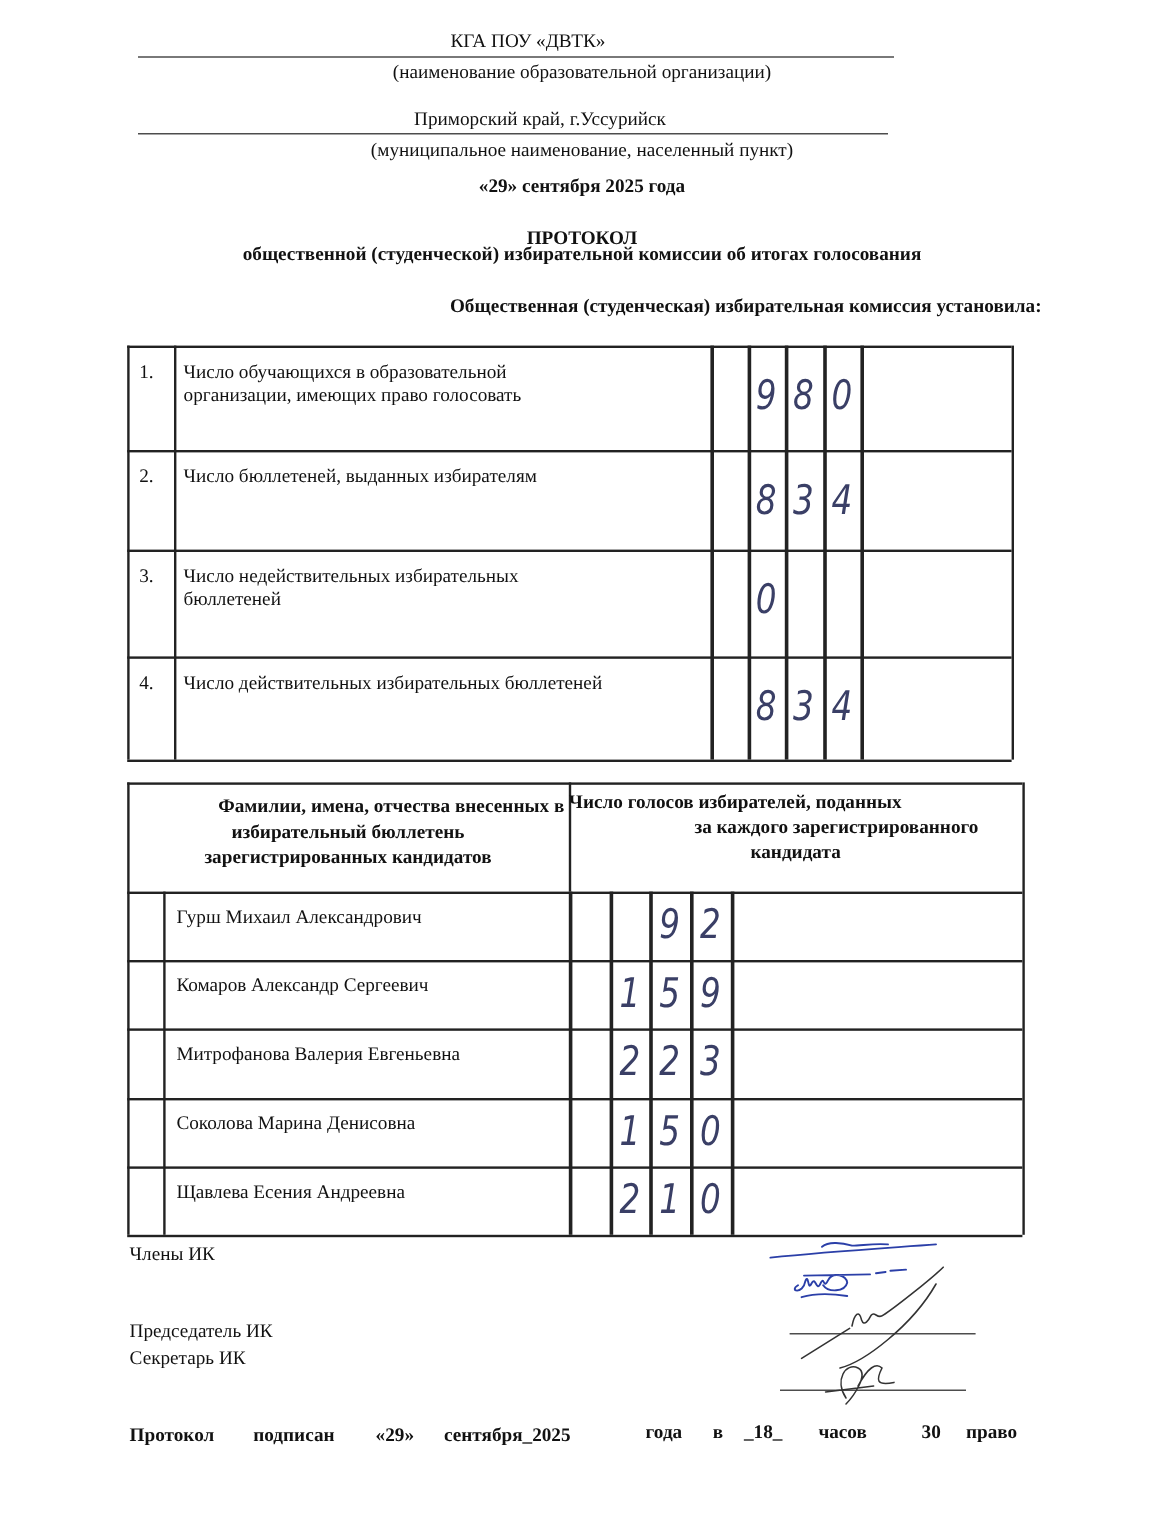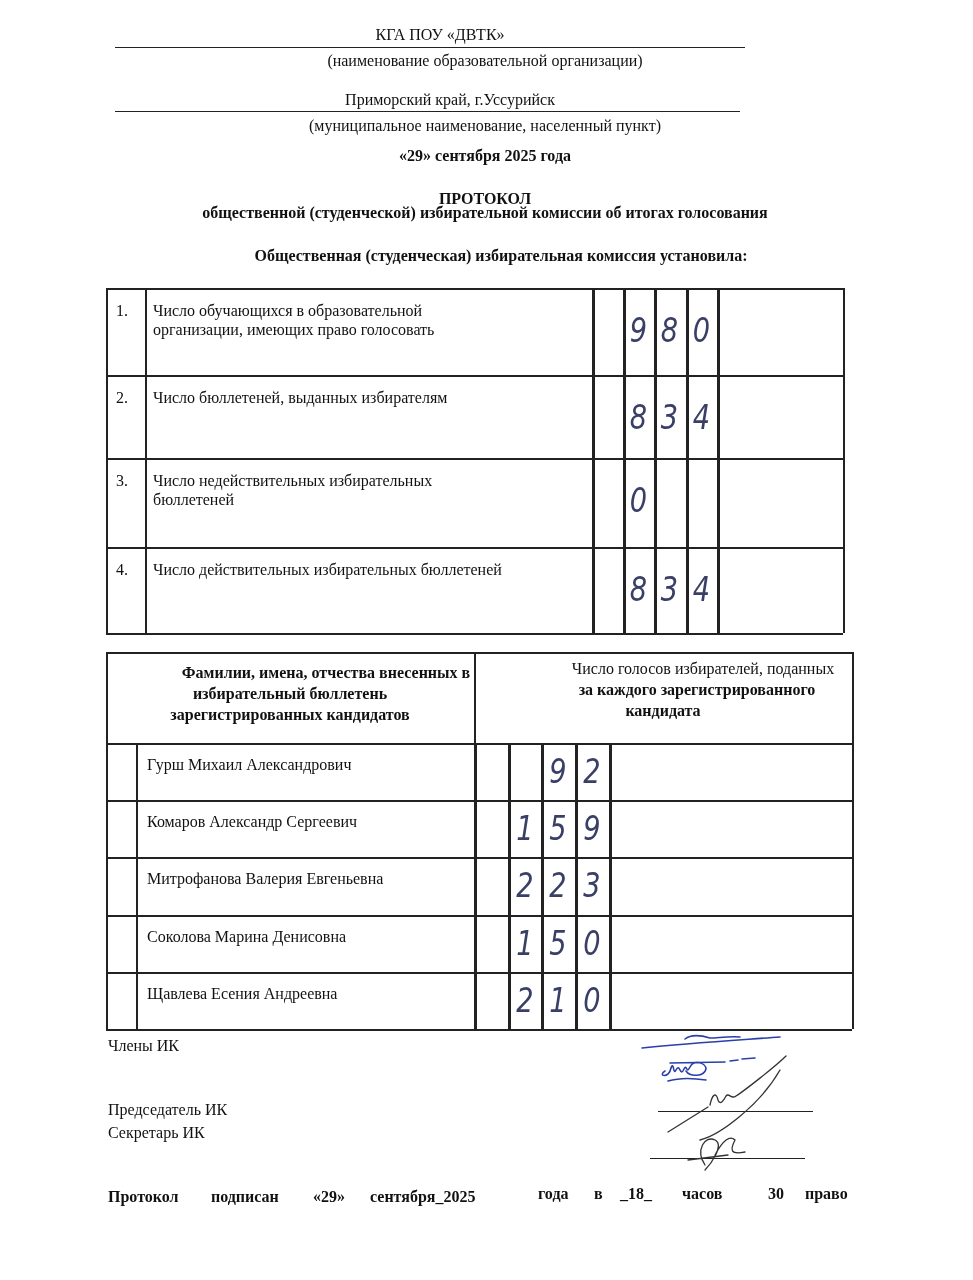--- a/index.html
+++ b/index.html
@@ -20,21 +20,21 @@
 <div class="abs lbl center" style="left:115px;top:52px;width:740px;">(наименование образовательной организации)</div>
 
 <div class="uline" style="left:115px;top:111px;width:625px;"></div>
 <div class="abs lbl center" style="left:300px;top:91px;width:300px;">Приморский край, г.Уссурийск</div>
 <div class="abs lbl center" style="left:115px;top:117px;width:740px;">(муниципальное наименование, населенный пункт)</div>
 
 <div class="abs lbl bold center" style="left:115px;top:147px;width:740px;">«29» сентября 2025 года</div>
 
 <div class="abs lbl bold center" style="left:115px;top:190px;width:740px;">ПРОТОКОЛ</div>
 <div class="abs lbl bold center" style="left:105px;top:204px;width:760px;">общественной (студенческой) избирательной комиссии об итогах голосования</div>
-<div class="abs lbl bold center" style="left:121px;top:247px;width:760px;">Общественная (студенческая) избирательная комиссия установила:</div>
+<div class="abs lbl bold center" style="left:108px;top:247px;width:760px;text-align:right;">Общественная (студенческая) избирательная комиссия установила:</div>
 
 <div id="summary">
     <div class="tbl-line" style="left: 106px; top: 288px; width: 737px; height: 1.5px;"></div>
     <div class="tbl-line" style="left: 106px; top: 375px; width: 737px; height: 1.5px;"></div>
     <div class="tbl-line" style="left: 106px; top: 458px; width: 737px; height: 1.5px;"></div>
     <div class="tbl-line" style="left: 106px; top: 547px; width: 737px; height: 1.5px;"></div>
     <div class="tbl-line" style="left: 106px; top: 633px; width: 737px; height: 1.5px;"></div>
     <div class="tbl-line" style="left: 106px; top: 288px; width: 1.5px; height: 345px;"></div>
     <div class="tbl-line" style="left: 843px; top: 288px; width: 1.5px; height: 345px;"></div>
     <div class="tbl-line" style="left: 145px; top: 288px; width: 1.5px; height: 345px;"></div>
@@ -86,21 +86,21 @@
     <div class="tbl-line" style="left: 474px; top: 652px; width: 1.5px; height: 91px;"></div>
     <div class="tbl-line" style="left: 136px; top: 743px; width: 1.5px; height: 286px;"></div>
     <div class="tbl-line" style="left: 474px; top: 743px; width: 2.5px; height: 286px;"></div>
     <div class="tbl-line" style="left: 508px; top: 743px; width: 2.5px; height: 286px;"></div>
     <div class="tbl-line" style="left: 541px; top: 743px; width: 2.5px; height: 286px;"></div>
     <div class="tbl-line" style="left: 575px; top: 743px; width: 2.5px; height: 286px;"></div>
     <div class="tbl-line" style="left: 609px; top: 743px; width: 2.5px; height: 286px;"></div>
     <div class="abs lbl" style="left: 106px; top: 664px; width: 440px; text-align: center; font-weight: bold;">Фамилии, имена, отчества внесенных в</div>
     <div class="abs lbl" style="left: 106px; top: 685px; width: 368px; text-align: center; font-weight: bold;">избирательный бюллетень</div>
     <div class="abs lbl" style="left: 106px; top: 706px; width: 368px; text-align: center; font-weight: bold;">зарегистрированных кандидатов</div>
-    <div class="abs lbl" style="left: 474px; top: 660px; width: 378px; text-align: center; font-weight: normal; padding-left: 40px;">Число голосов избирателей, поданных</div>
+    <div class="abs lbl" style="left: 474px; top: 660px; width: 378px; text-align: left; font-weight: bold;">Число голосов избирателей, поданных</div>
     <div class="abs lbl" style="left: 474px; top: 681px; width: 446px; text-align: center; font-weight: bold;">за каждого зарегистрированного</div>
     <div class="abs lbl" style="left: 474px; top: 702px; width: 378px; text-align: center; font-weight: bold;">кандидата</div>
     <div class="abs lbl" style="left: 147px; top: 756px; text-align: center;">Гурш Михаил Александрович</div>
     <div class="hw" style="left: 474px; top: 751px; width: 34px;"></div>
     <div class="hw" style="left: 508px; top: 751px; width: 34px;"></div>
     <div class="hw" style="left: 541px; top: 751px; width: 34px;">9</div>
     <div class="hw" style="left: 575px; top: 751px; width: 34px;">2</div>
     <div class="abs lbl" style="left: 147px; top: 813px;">Комаров Александр Сергеевич</div>
     <div class="hw" style="left: 474px; top: 808px; width: 34px;"></div>
     <div class="hw" style="left: 508px; top: 808px; width: 34px;">1</div>

